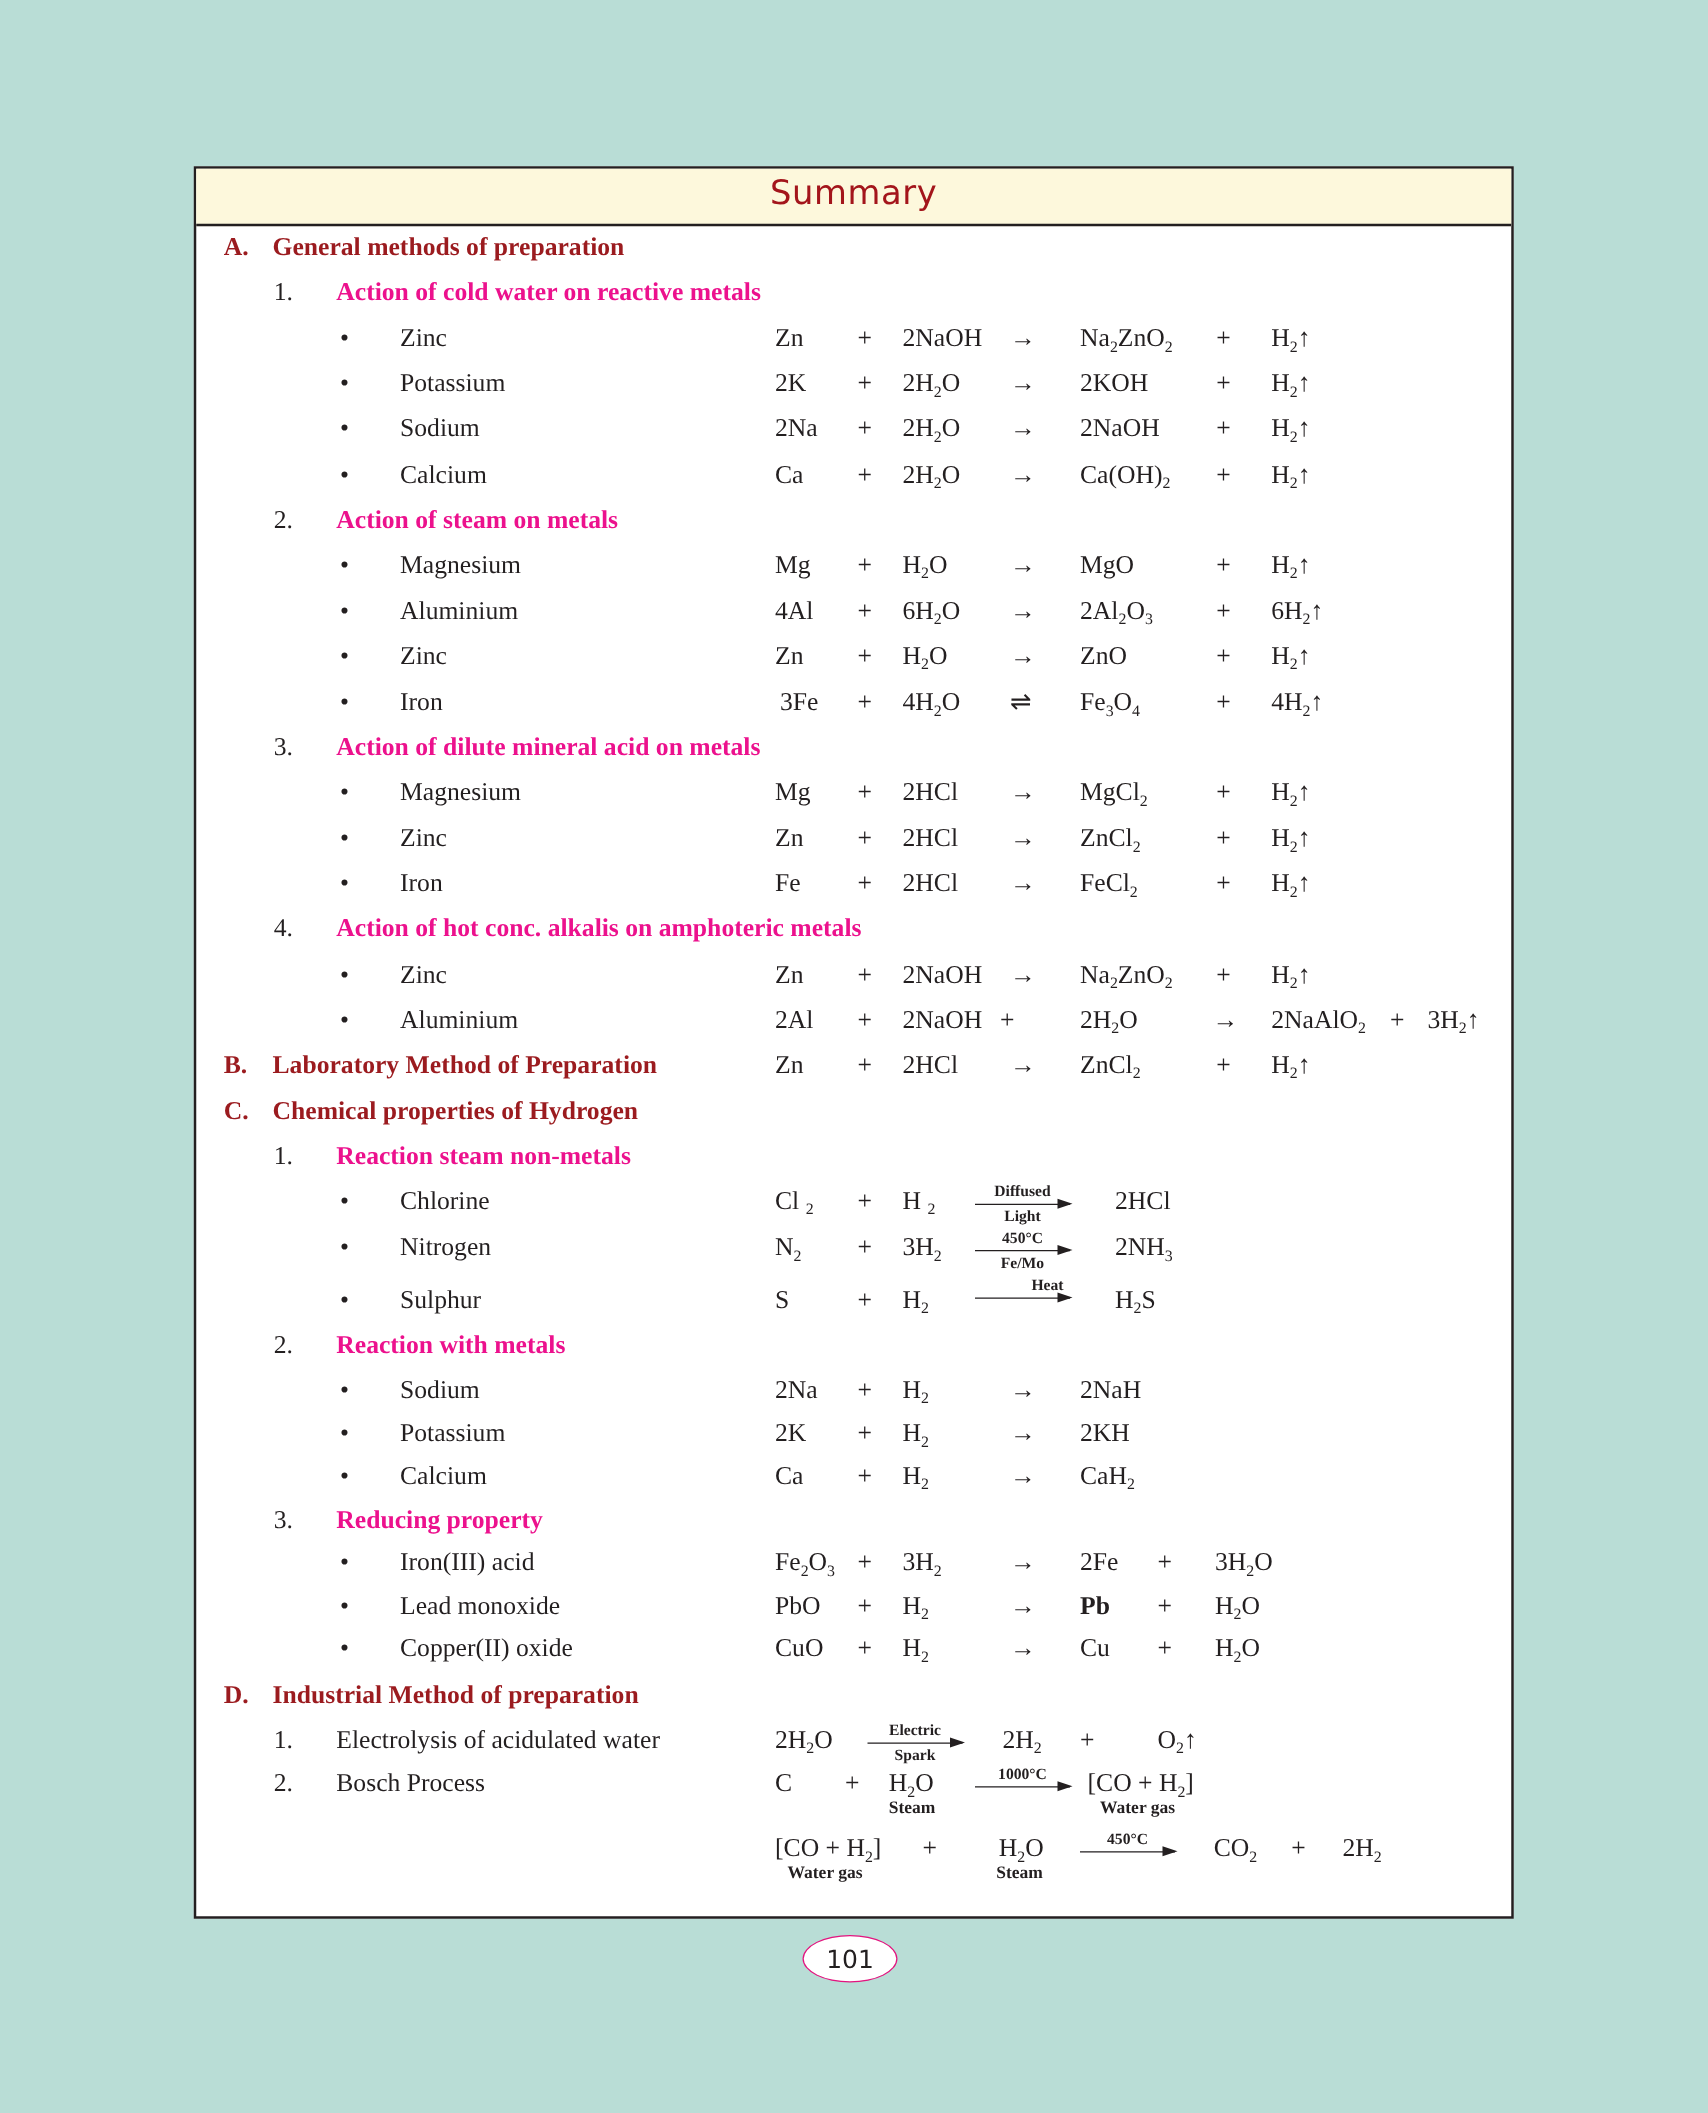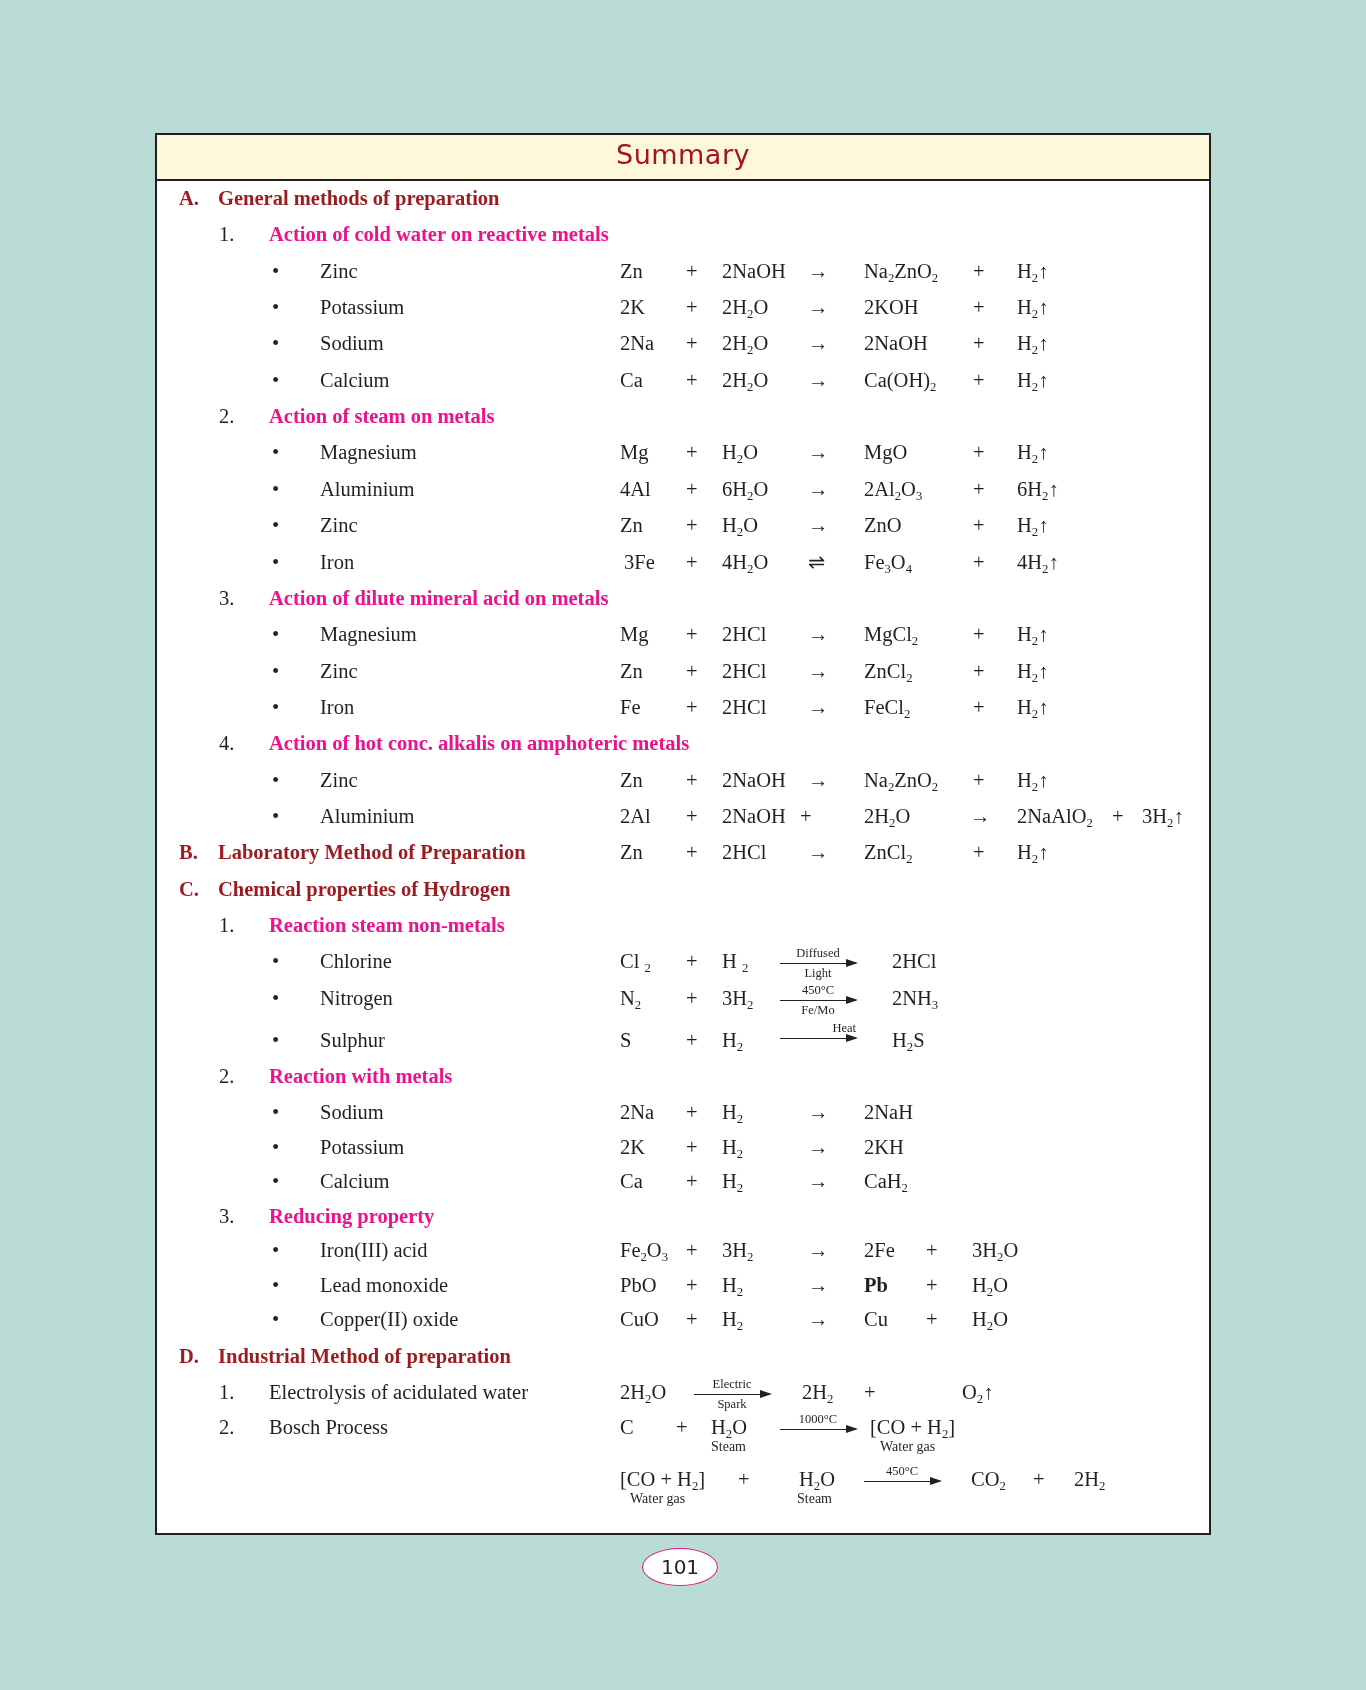--- a/index.html
+++ b/index.html
@@ -5,21 +5,21 @@
   html,body{margin:0;padding:0;}
   body{width:1366px;height:1690px;background:#b9ddd6;position:relative;overflow:hidden;font-family:"Liberation Serif",serif;color:#231f20;}
   .frame{position:absolute;left:155px;top:133px;width:1052px;height:1398px;border:2px solid #231f20;background:#fff;}
   .hdr{position:absolute;left:0;top:0;right:0;height:44px;background:#fdf8dc;border-bottom:2px solid #231f20;}
   .hdr-title{position:absolute;left:0;right:0;top:4px;text-align:center;font-family:"DejaVu Sans",sans-serif;font-size:27px;color:#a3151b;font-weight:normal;letter-spacing:0.5px;}
   .t{position:absolute;font-size:20.5px;white-space:nowrap;line-height:1;}
   .sec{color:#9b1b1f;font-weight:bold;}
   .sub{color:#ec118d;font-weight:bold;}
   .b{font-weight:bold;}
   sub{font-size:0.62em;vertical-align:-0.35em;line-height:0;}
-  .small{font-size:12.5px;font-weight:normal;}
+  .small{font-size:12.5px;font-weight:bold;}
   .arr{position:absolute;height:0;border-top:1.4px solid #231f20;}
   .arr::after{content:"";position:absolute;right:-2px;top:-5px;border-left:12px solid #231f20;border-top:4px solid transparent;border-bottom:4px solid transparent;}
   .pg{position:absolute;left:642px;top:1548px;width:74px;height:36px;border:1.5px solid #e3147f;border-radius:50%;background:#fff;text-align:center;line-height:36px;font-family:"DejaVu Sans",sans-serif;font-size:20px;color:#231f20;}
 </style>
 </head>
 <body>
 
 <div class="frame">
   <div class="hdr">
     <div class="hdr-title">Summary</div>
@@ -186,21 +186,21 @@
     <div class="arr" style="left: 780px; top: 1000px; width: 76px;"></div>
     <div class="t small" style="left: 780px; top: 984px; width: 76px; text-align: center;">450°C</div>
     <div class="t small" style="left: 780px; top: 1004px; width: 76px; text-align: center;">Fe/Mo</div>
     <div class="t " style="left: 892px; top: 988px;">2NH<sub>3</sub></div>
     <div class="t " style="left: 272px; top: 1030px;">•</div>
     <div class="t " style="left: 320px; top: 1030px;">Sulphur</div>
     <div class="t " style="left: 620px; top: 1030px;">S</div>
     <div class="t " style="left: 686px; top: 1030px;">+</div>
     <div class="t " style="left: 722px; top: 1030px;">H<sub>2</sub></div>
     <div class="arr" style="left: 780px; top: 1038px; width: 76px;"></div>
-    <div class="t small" style="left: 780px; top: 1022px; width: 76px; text-align: right;">Heat</div>
+    <div class="t small" style="left: 800px; top: 1022px; width: 76px; text-align: center;">Heat</div>
     <div class="t " style="left: 892px; top: 1030px;">H<sub>2</sub>S</div>
     <div class="t " style="left: 219px; top: 1066px;">2.</div>
     <div class="t sub" style="left: 269px; top: 1066px;">Reaction with metals</div>
     <div class="t " style="left: 272px; top: 1102px;">•</div>
     <div class="t " style="left: 320px; top: 1102px;">Sodium</div>
     <div class="t " style="left: 620px; top: 1102px;">2Na</div>
     <div class="t " style="left: 686px; top: 1102px;">+</div>
     <div class="t " style="left: 722px; top: 1102px;">H<sub>2</sub></div>
     <div class="t " style="left: 808px; top: 1102px;">→</div>
     <div class="t " style="left: 864px; top: 1102px;">2NaH</div>
@@ -250,21 +250,21 @@
     <div class="t sec b" style="left: 179px; top: 1346px;">D.</div>
     <div class="t sec" style="left: 218px; top: 1346px;">Industrial Method of preparation</div>
     <div class="t " style="left: 219px; top: 1382px;">1.</div>
     <div class="t " style="left: 269px; top: 1382px;">Electrolysis of acidulated water</div>
     <div class="t " style="left: 620px; top: 1382px;">2H<sub>2</sub>O</div>
     <div class="arr" style="left: 694px; top: 1394px; width: 76px;"></div>
     <div class="t small" style="left: 694px; top: 1378px; width: 76px; text-align: center;">Electric</div>
     <div class="t small" style="left: 694px; top: 1398px; width: 76px; text-align: center;">Spark</div>
     <div class="t " style="left: 802px; top: 1382px;">2H<sub>2</sub></div>
     <div class="t " style="left: 864px; top: 1382px;">+</div>
-    <div class="t " style="left: 926px; top: 1382px; margin-left: 36px;">O<sub>2</sub>↑</div>
+    <div class="t " style="left: 926px; top: 1382px;">O<sub>2</sub>↑</div>
     <div class="t " style="left: 219px; top: 1417px;">2.</div>
     <div class="t " style="left: 269px; top: 1417px;">Bosch Process</div>
     <div class="t " style="left: 620px; top: 1417px;">C</div>
     <div class="t " style="left: 676px; top: 1417px;">+</div>
     <div class="t " style="left: 711px; top: 1417px;">H<sub>2</sub>O</div>
     <div class="t small" style="left: 711px; top: 1440px; font-size: 14px;">Steam</div>
     <div class="arr" style="left: 780px; top: 1429px; width: 76px;"></div>
     <div class="t small" style="left: 780px; top: 1413px; width: 76px; text-align: center;">1000°C</div>
     <div class="t " style="left: 870px; top: 1417px;">[CO + H<sub>2</sub>]</div>
     <div class="t small" style="left: 880px; top: 1440px; font-size: 14px;">Water gas</div>

